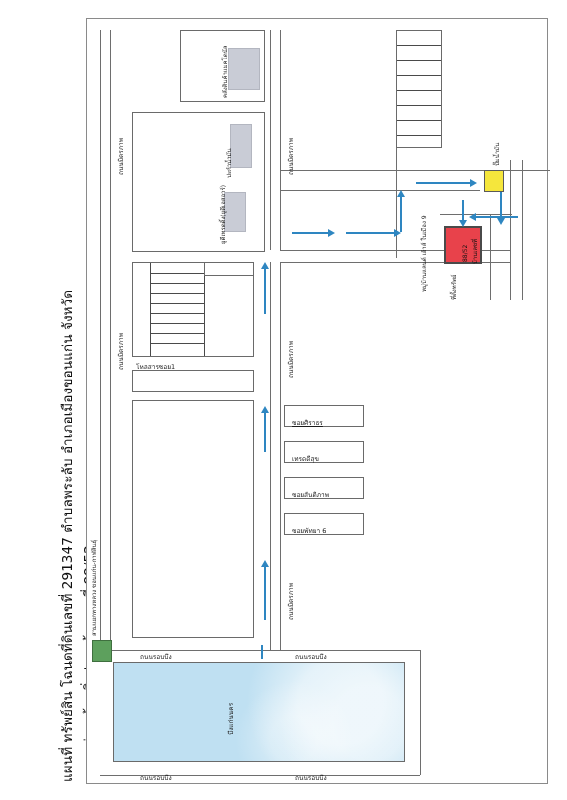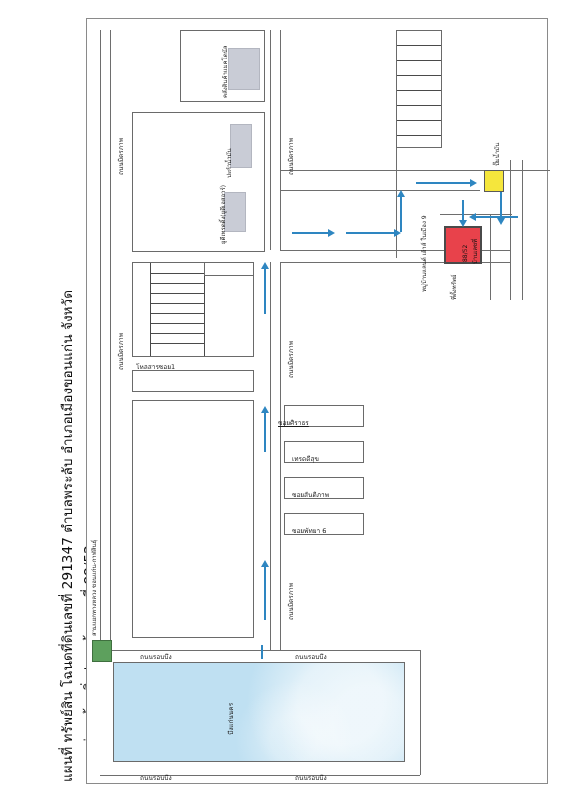--- a/index.html
+++ b/index.html
@@ -107,21 +107,21 @@
   <div class="ln ln-h thick" style="left:150px;top:343px;width:54px;"></div>
   <div class="ln ln-v thick" style="left:204px;top:263px;height:93px;"></div>
   <div class="outline" style="left:204px;top:262px;width:50px;height:14px;"></div>
   <div class="lbl ttxt-sm" style="left:136px;top:364px;">โหลสารซอย1</div>
 
   <div class="outline" style="left:132px;top:370px;width:122px;height:22px;"></div>
 
   <div class="outline" style="left:132px;top:400px;width:122px;height:238px;"></div>
 
   <div class="outline" style="left:284px;top:405px;width:80px;height:22px;"></div>
-  <div class="lbl ttxt-sm" style="left:278px;top:420px;text-decoration:underline;">ซอยศิราธร</div>
+  <div class="lbl ttxt-sm" style="left:292px;top:420px;text-decoration:underline;">ซอยศิราธร</div>
 
   <div class="outline" style="left:284px;top:441px;width:80px;height:22px;"></div>
   <div class="lbl ttxt-sm" style="left:292px;top:456px;">เทรดดีสุข</div>
 
   <div class="outline" style="left:284px;top:477px;width:80px;height:22px;"></div>
   <div class="lbl ttxt-sm" style="left:292px;top:492px;">ซอยสันติภาพ</div>
 
   <div class="outline" style="left:284px;top:513px;width:80px;height:22px;"></div>
   <div class="lbl ttxt-sm" style="left:292px;top:528px;">ซอยพัทยา 6</div>
 

